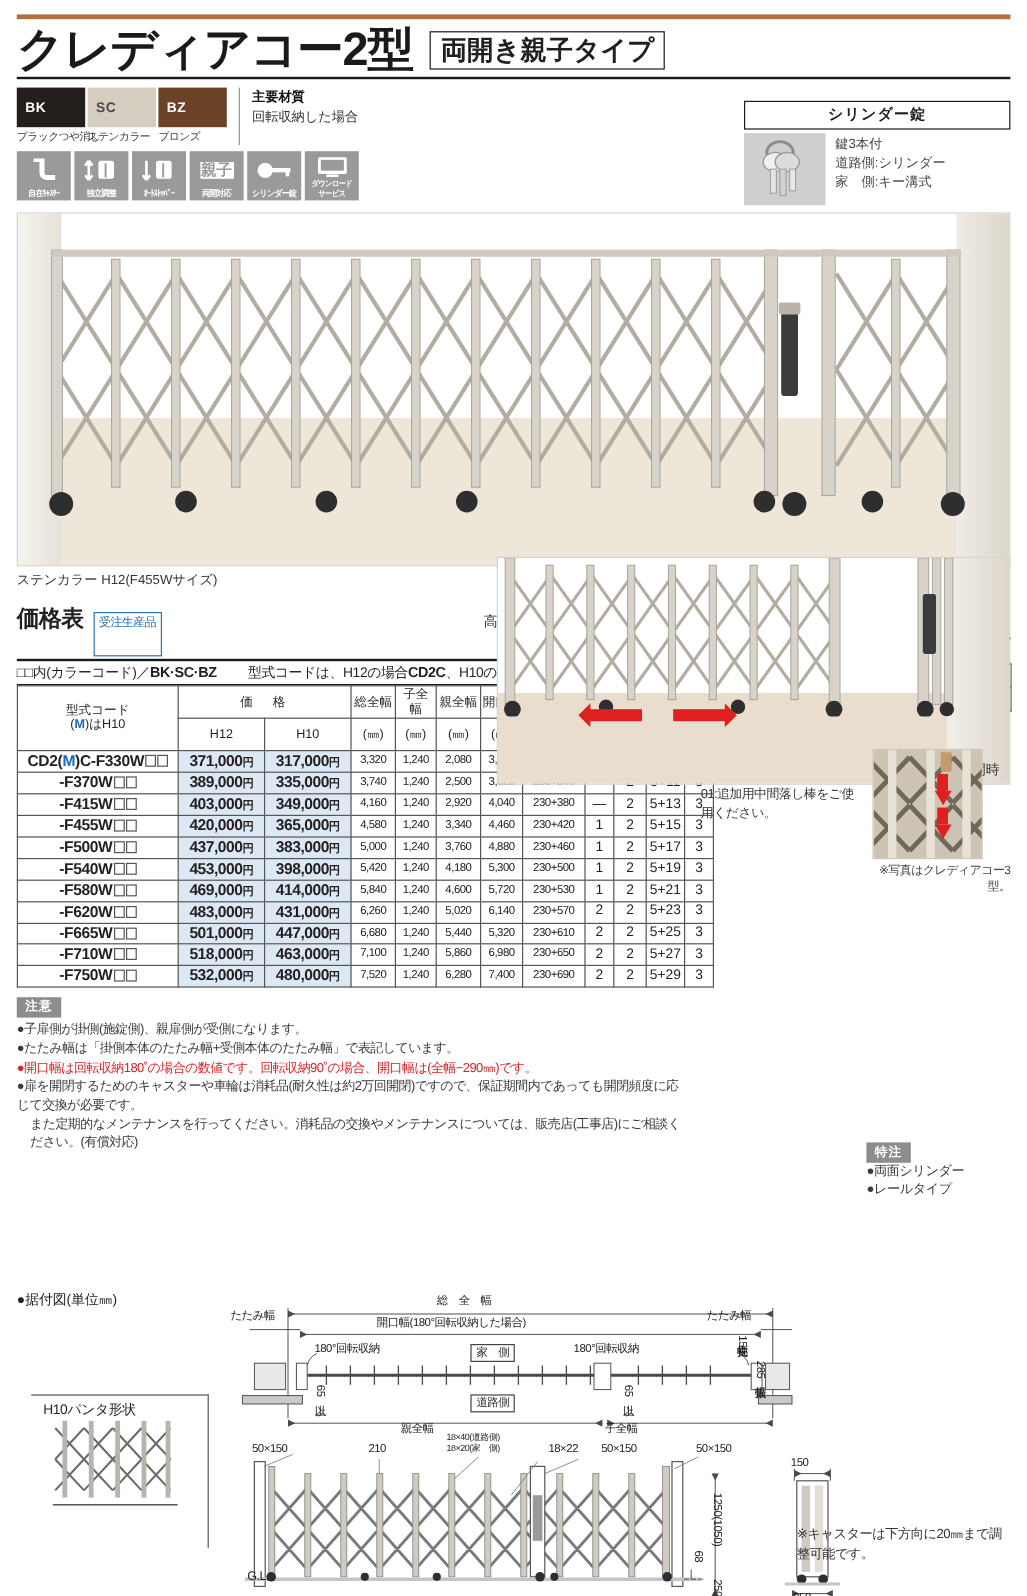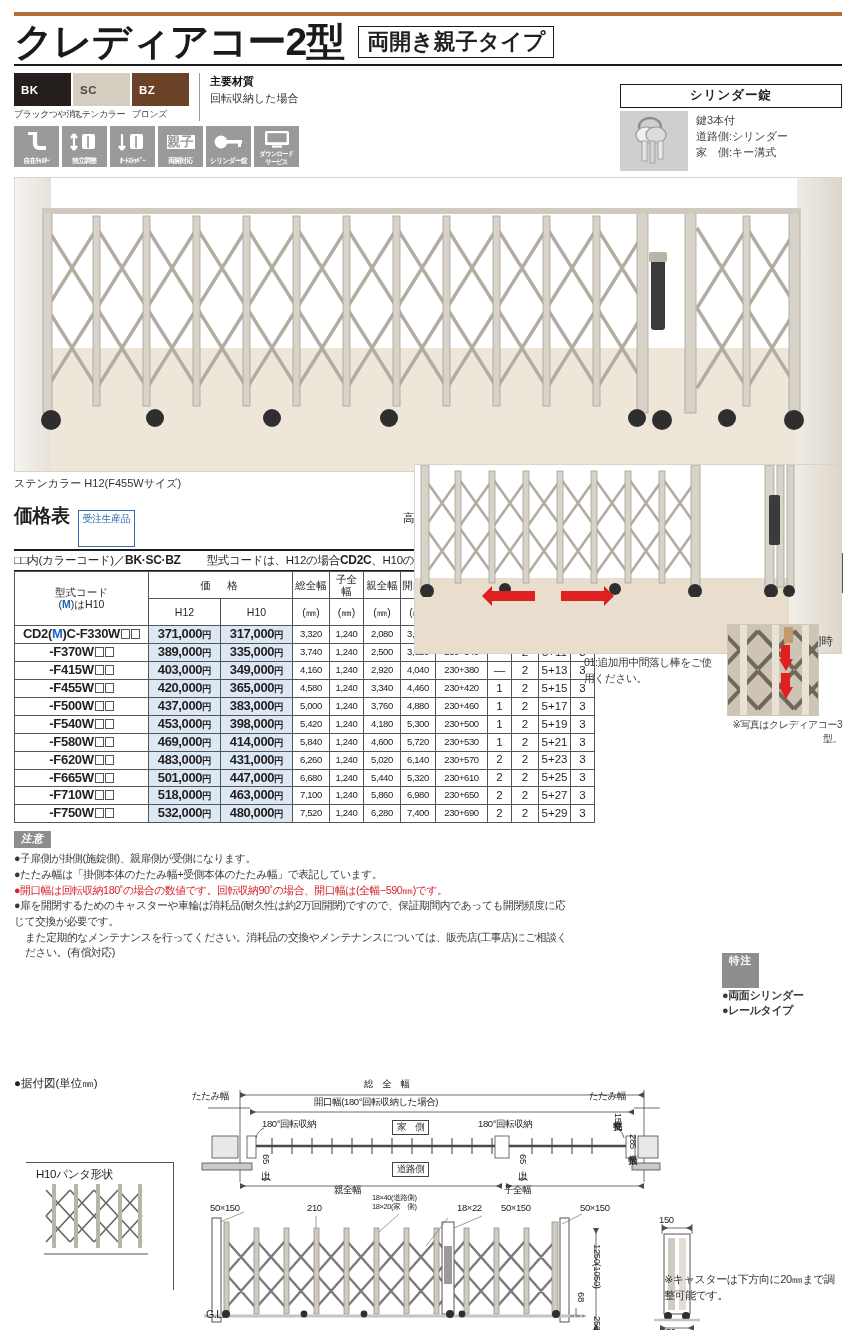--- a/index.html
+++ b/index.html
@@ -145,21 +145,21 @@
   }
   td.yen {
     background:#dce9f4; font-weight:bold; font-size:13px; letter-spacing:-.4px;
   }
   td.yen span.unit { font-size:9.5px; font-weight:bold; }
   td.dim { font-size:9.5px; color:#222; letter-spacing:-.4px; }
   td.num { font-size:11.5px; }
 
   .notice-tag {
     display:inline-block; background:#8d8d8d; color:#fff; font-size:10.5px;
-    padding:1px 7px 2px; margin-top:8px; font-weight:bold; letter-spacing:1px;font-style:italic;
+    padding:1px 7px 2px; margin-top:8px; font-weight:bold; letter-spacing:1px;
   }
   .notes { margin-top:3px; }
   .note-li {
     font-size:10.8px; line-height:1.45; color:#3a3a3a; letter-spacing:-.45px;
     text-indent:0;
   }
   .note-li.red { color:#d8232a; }
   .note-li .ind { display:block; padding-left:11px; }
 
   
@@ -182,23 +182,23 @@
   .opt-photo {
     width:92px; height:92px; position:relative; overflow:hidden;
     background:linear-gradient(#cfc6b8,#e3ddd2);
     border:1px solid #cfc8bc;
   }
   .opt-photo-cap { font-size:10px; color:#444; text-align:right; margin-top:2px; letter-spacing:-.5px; }
 
   .special-box { position:absolute; right:14px; top:938px; width:120px; }
   .special-tag {
     display:inline-block; background:#8d8d8d; color:#fff; font-size:10.5px;
-    padding:1px 7px 20px; font-weight:bold; letter-spacing:1px;
-  }
-  .special-li { font-size:11px; line-height:1.4; color:#3a3a3a; letter-spacing:-.4px;font-weight:bold; }
+    padding:1px 7px 2px; font-weight:bold; letter-spacing:1px;
+  }
+  .special-li { font-size:11px; line-height:1.4; color:#3a3a3a; letter-spacing:-.4px; }
 
   
   .draw-sec { position:absolute; left:14px; top:1064px; width:828px; height:262px; }
   .draw-head { font-size:11.5px; color:#222; }
   .draw-sub { font-size:11.5px; color:#222; line-height:1.4; margin-top:6px; padding-left:22px; letter-spacing:-.3px;}
   .panta-box {
     position:absolute; left:12px; top:86px; width:148px; height:128px;
     border-top:1px solid #555; border-right:1px solid #555;
   }
   .panta-title { font-size:11.5px; padding:4px 0 0 10px; letter-spacing:-.3px; }
@@ -630,21 +630,21 @@
               <td class="num">5+29</td>
               <td class="num">3</td>
             </tr>
           </tbody>
       </table>
 
       <div class="notice-tag">注意</div>
       <div class="notes" id="price-notes">
           <div class="note-li">●子扉側が掛側(施錠側)、親扉側が受側になります。</div>
           <div class="note-li">●たたみ幅は「掛側本体のたたみ幅+受側本体のたたみ幅」で表記しています。</div>
-          <div class="note-li red">●開口幅は回転収納180˚の場合の数値です。回転収納90˚の場合、開口幅は(全幅−590㎜)です。</div>
+          <div class="note-li red">●開口幅は回転収納180˚の場合の数値です。回転収納90˚の場合、開口幅は(全幅−290㎜)です。</div>
           <div class="note-li">●扉を開閉するためのキャスターや車輪は消耗品(耐久性は約2万回開閉)ですので、保証期間内であっても開閉頻度に応じて交換が必要です。</div>
           <div class="note-li">
             <span class="ind">また定期的なメンテナンスを行ってください。消耗品の交換やメンテナンスについては、販売店(工事店)にご相談ください。(有償対応)</span>
           </div>
         </div>
     </div>
 
     <div class="price-right">
       <div class="sec-title">オプション価格表</div>
       <div class="rule-thick"></div>

